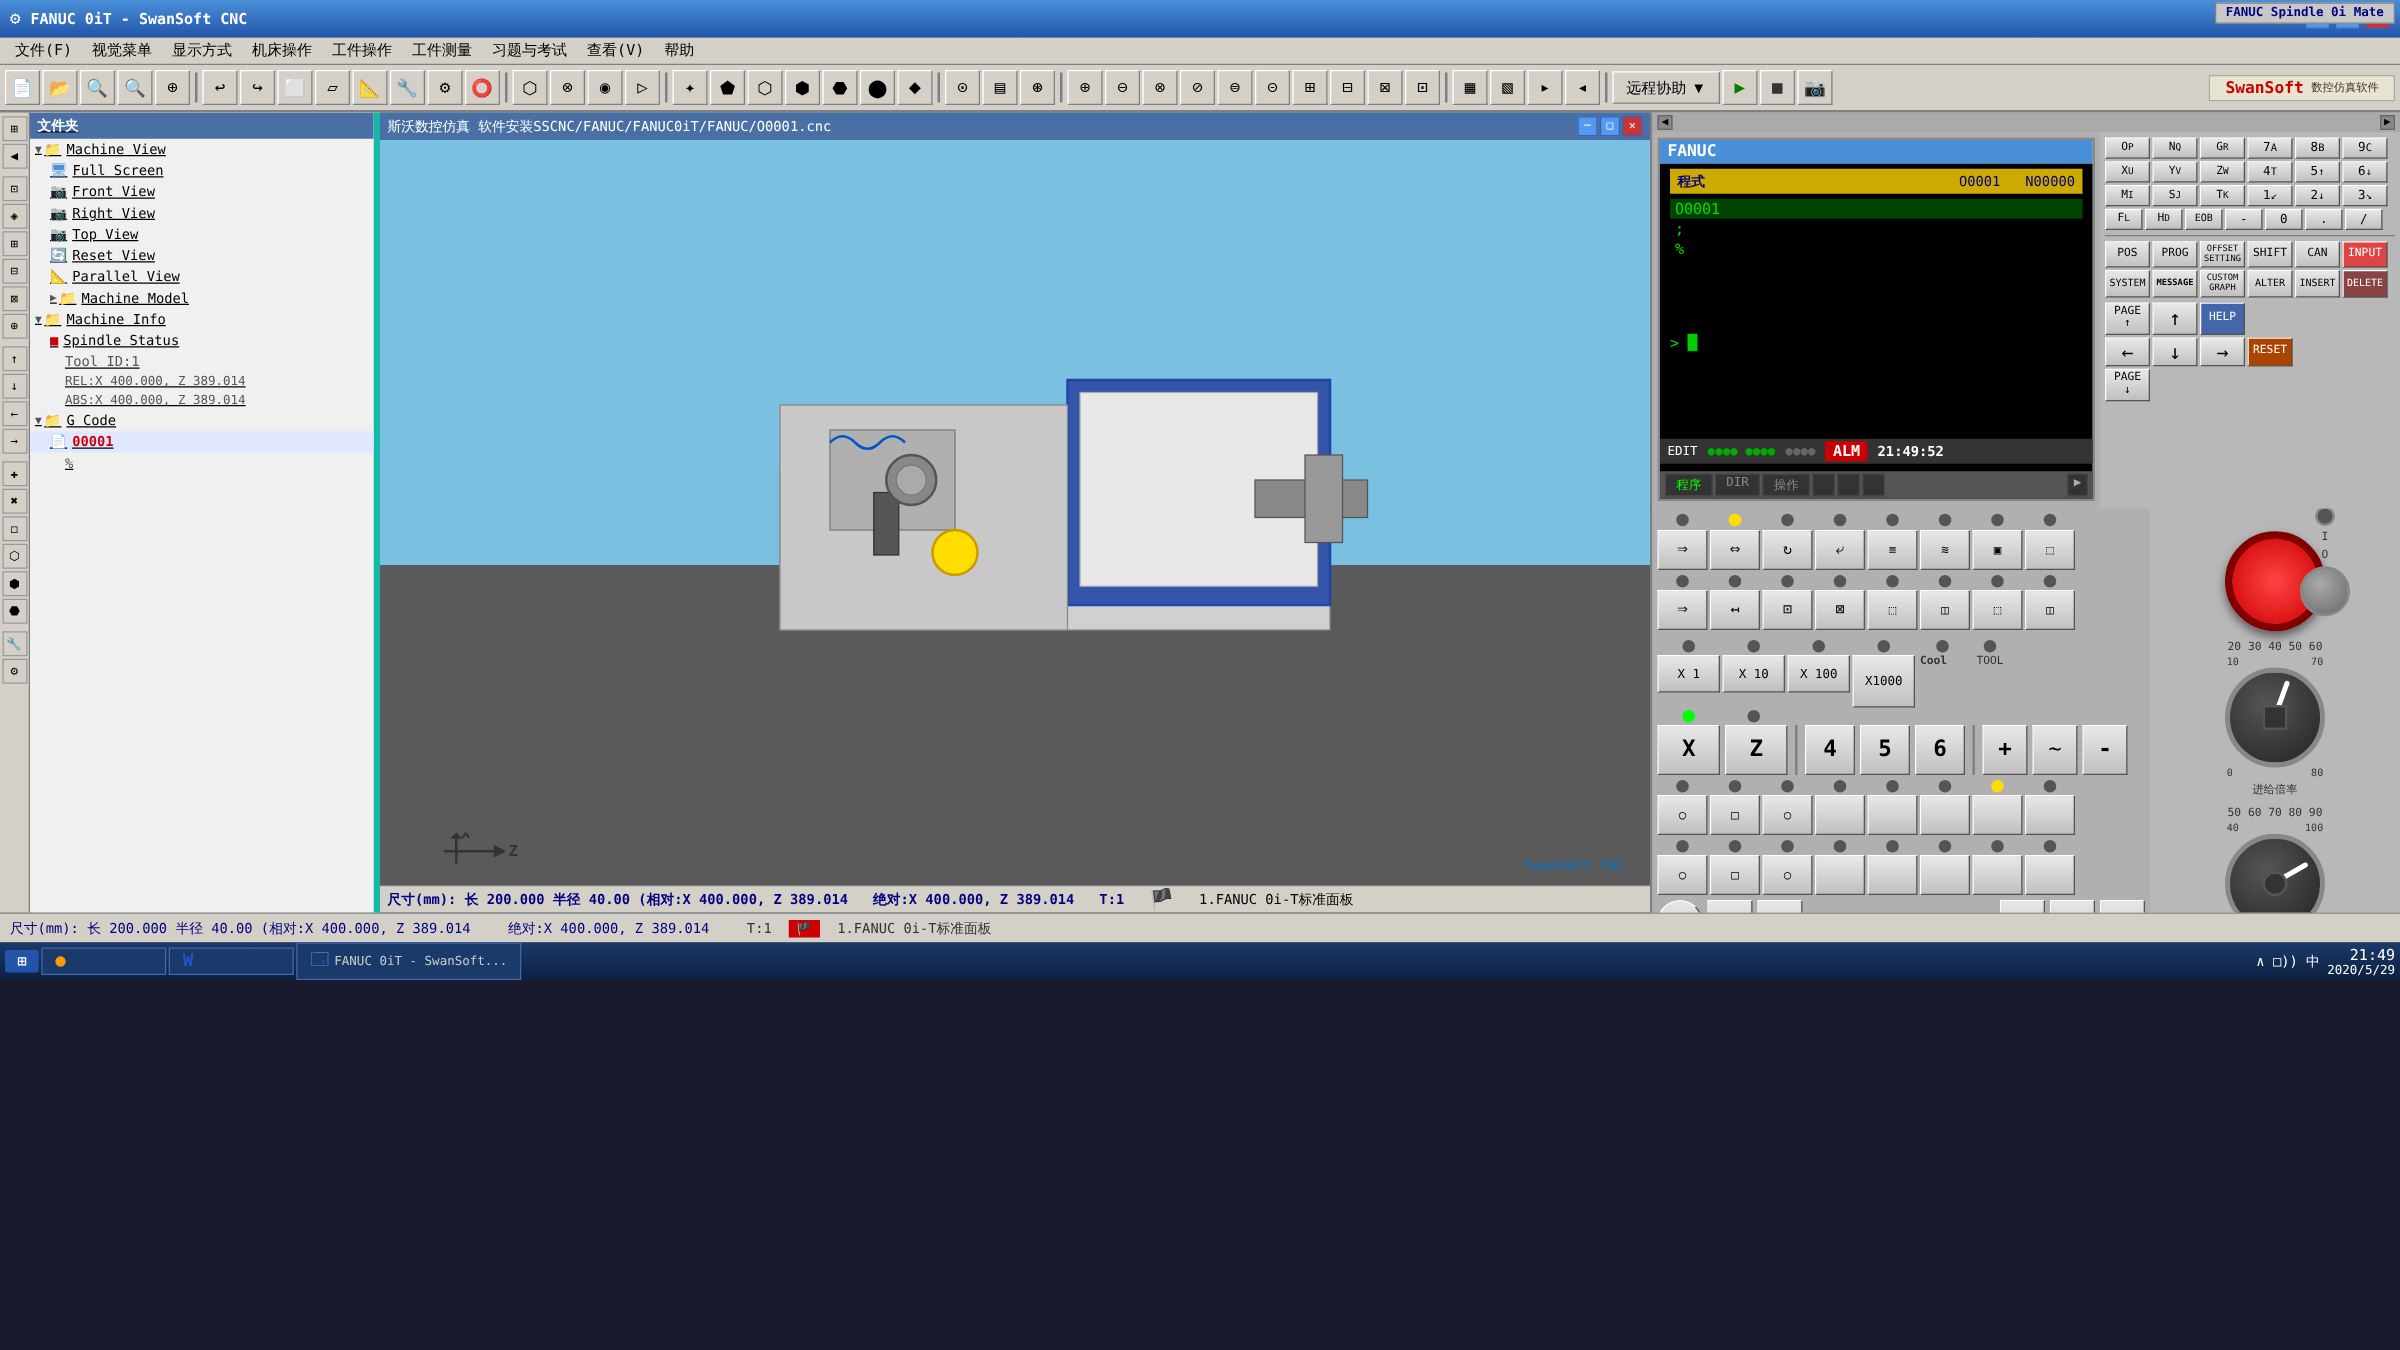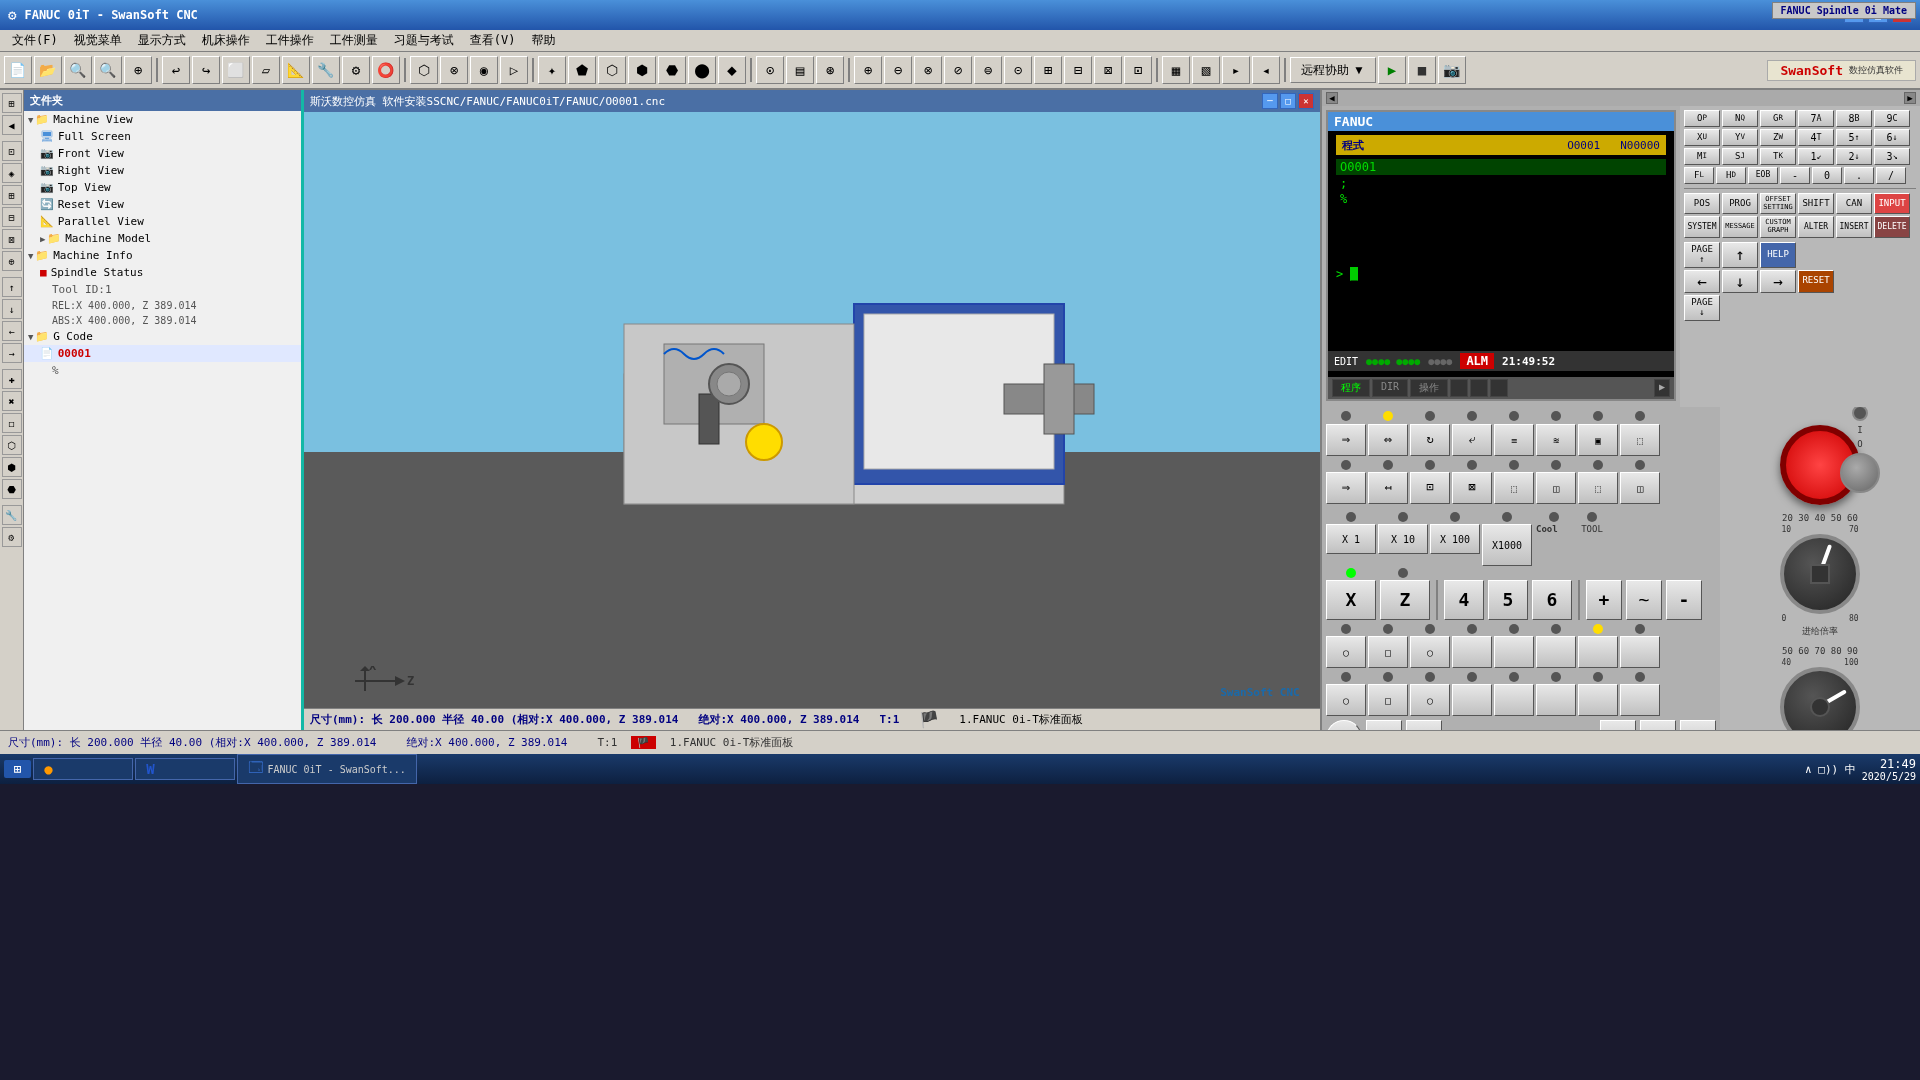--- a/index.html
+++ b/index.html
@@ -50,22 +50,23 @@
     #left-icons {
       width: 24px; background: #d4d0c8;
       border-right: 1px solid #808080;
       display: flex; flex-direction: column; align-items: center; padding: 2px 0;
     }
     .left-icon { width: 20px; height: 20px; background: #d4d0c8; margin: 1px 0; border: 1px solid #999; display: flex; align-items: center; justify-content: center; font-size: 10px; cursor: pointer; }
 
     
     #tree-panel {
       width: 280px; background: #f0f0f0;
-      border-right: 3px solid #14b8a6;
+      border-right: 5px solid #14b8a6;
       overflow-y: auto;
+      text-decoration: underline;
     }
     #tree-panel .panel-title {
       background: #4a6fa5; color: white; padding: 3px 6px; font-size: 11px; font-weight: bold;
     }
     .tree-item { display: flex; align-items: center; padding: 2px 4px; cursor: pointer; font-size: 11px; }
     .tree-indent1 { padding-left: 16px; }
     .tree-indent2 { padding-left: 28px; }
     .tree-icon { margin-right: 4px; }
     .icon-folder { color: #d4a017; }
     .icon-item { color: #4a90d9; }
@@ -497,21 +498,21 @@
           <div class="key-btn" style="font-size:9px;">POS</div>
           <div class="key-btn" style="font-size:9px;">PROG</div>
           <div class="key-btn" style="font-size:7px;line-height:1.1;">OFFSET<br>SETTING</div>
           <div class="key-btn" style="font-size:9px;">SHIFT</div>
           <div class="key-btn" style="font-size:9px;">CAN</div>
           <div class="key-btn" style="font-size:9px;background:#dd4444;color:white;">INPUT</div>
         </div>
 
         <div style="display:grid;grid-template-columns:repeat(6,36px);gap:2px;">
           <div class="key-btn" style="font-size:8px;">SYSTEM</div>
-          <div class="key-btn" style="font-size:7px;">MESSAGE</div>
+          <div class="key-btn" style="font-size:7px;font-weight:bold;">MESSAGE</div>
           <div class="key-btn" style="font-size:7px;line-height:1.1;">CUSTOM<br>GRAPH</div>
           <div class="key-btn" style="font-size:8px;">ALTER</div>
           <div class="key-btn" style="font-size:8px;">INSERT</div>
           <div class="key-btn" style="font-size:8px;background:#884444;color:white;">DELETE</div>
         </div>
 
         <div style="display:grid;grid-template-columns:repeat(4,36px);gap:2px;margin-top:2px;">
           <div class="key-btn" style="font-size:9px;">PAGE<br>↑</div>
           <div class="key-btn" style="font-size:16px;">↑</div>
           <div class="key-btn" style="font-size:9px;background:#4466aa;color:white;">HELP</div>

